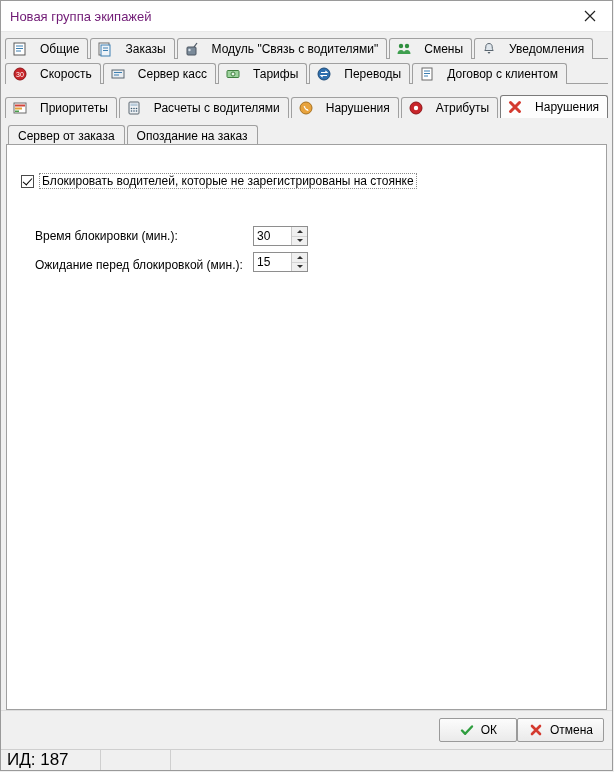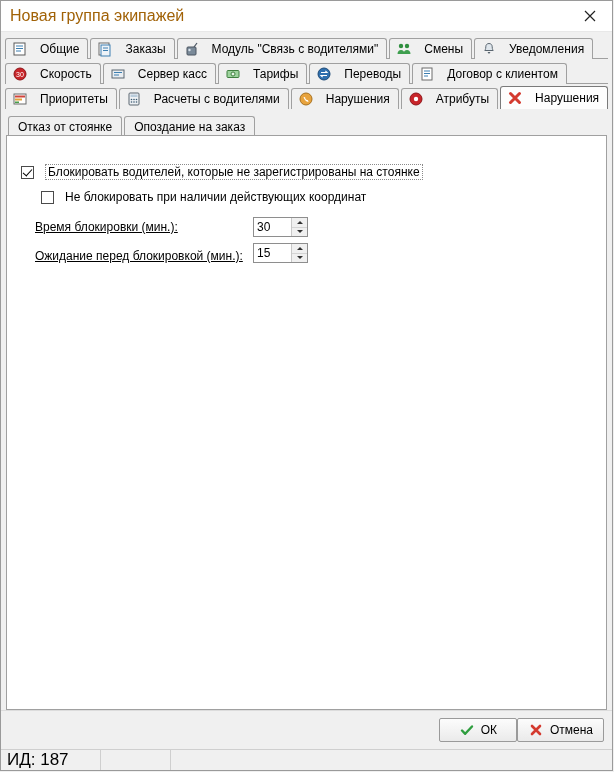--- a/index.html
+++ b/index.html
@@ -30,22 +30,22 @@
   .titlebar {
     height: 30px;
     background: #ffffff;
     display: flex;
     align-items: center;
     flex: 0 0 auto;
     border-bottom: 1px solid #e8e8e8;
   }
   .titlebar .title {
     padding-left: 9px;
-    font-size: 16px;
-    color: #a16207;
+    font-size: 13px;
+    color: #701a75;
     flex: 1 1 auto;
     white-space: nowrap;
     overflow: hidden;
   }
   .titlebar .close {
     width: 45px;
     height: 30px;
     display: flex;
     align-items: center;
     justify-content: center;
@@ -136,21 +136,21 @@
     border: 1px solid #a0a0a0;
     position: relative;
     min-height: 0;
   }
 
   
   .chk-row {
     position: absolute;
     display: flex;
     align-items: center;
-    gap: 11px;
+    gap: 5px;
     font-size: 12px;
   }
   .checkbox {
     width: 13px;
     height: 13px;
     border: 1px solid #4a4a4a;
     background: #fff;
     box-sizing: border-box;
     position: relative;
     flex: 0 0 auto;
@@ -173,21 +173,20 @@
   }
   .field-row {
     position: absolute;
     display: flex;
     align-items: center;
     font-size: 12px;
   }
   .field-label {
     width: 218px;
     white-space: nowrap;
-    text-decoration: underline;
   }
   .spin {
     width: 55px;
     height: 20px;
     border: 1px solid #8e8e8e;
     background: #fff;
     display: flex;
     box-sizing: border-box;
   }
   .spin input {
@@ -373,21 +372,21 @@
       <div class="tab">
         <svg class="ico" viewBox="0 0 16 16">
           <rect x="3" y="2" width="10" height="12" fill="#fff" stroke="#6b6b6b"></rect>
           <path d="M5 5h6M5 7.5h6M5 10h4" stroke="#3c7fb1"></path>
         </svg>
         <span>Договор с клиентом</span>
       </div>
     </div>
     <div class="tabs-bottomline"></div>
 
-    <div class="tabrow" style="margin-top:2px;">
+    <div class="tabrow" style="margin-top:11px;">
       <div class="tab">
         <svg class="ico" viewBox="0 0 16 16">
           <rect x="2" y="3" width="12" height="10" fill="#fff" stroke="#6b6b6b"></rect>
           <rect x="3" y="4.5" width="10" height="2" fill="#d0443c"></rect>
           <rect x="3" y="7.5" width="7" height="2" fill="#e3a13a"></rect>
           <rect x="3" y="10.5" width="4" height="1.6" fill="#4a9e4a"></rect>
         </svg>
         <span>Приоритеты</span>
       </div>
       <div class="tab">
@@ -422,38 +421,34 @@
           <path d="M3.5 3.5l9 9M12.5 3.5l-9 9" stroke="#d43a2f" stroke-width="3" stroke-linecap="round"></path>
         </svg>
         <span>Нарушения</span>
       </div>
     </div>
   </div>
 
   <div class="panel">
     <div class="subtabrow">
       <div class="subtab">
-        <span>Отказ от стоянке</span>
+        <span>Сервер от заказа</span>
       </div>
       <div class="subtab">
         <span>Опоздание на заказ</span>
       </div>
     </div>
 
     <div class="content">
 
       <div class="chk-row" style="left:14px; top:28px;">
         <div class="checkbox checked"></div>
         <span class="focus-label">Блокировать водителей, которые не зарегистрированы на стоянке</span>
       </div>
 
-      <div class="chk-row" style="left:34px; top:54px;">
-        <div class="checkbox"></div>
-        <span>Не блокировать при наличии действующих координат</span>
-      </div>
 
       <div class="field-row" style="left:28px; top:81px;">
         <span class="field-label">Время блокировки (мин.):</span>
         <div class="spin">
           <input type="text" value="30" style="">
           <div class="buttons">
             <div>
                 <span class="arrow-up"></span>
               </div>
             <div>

